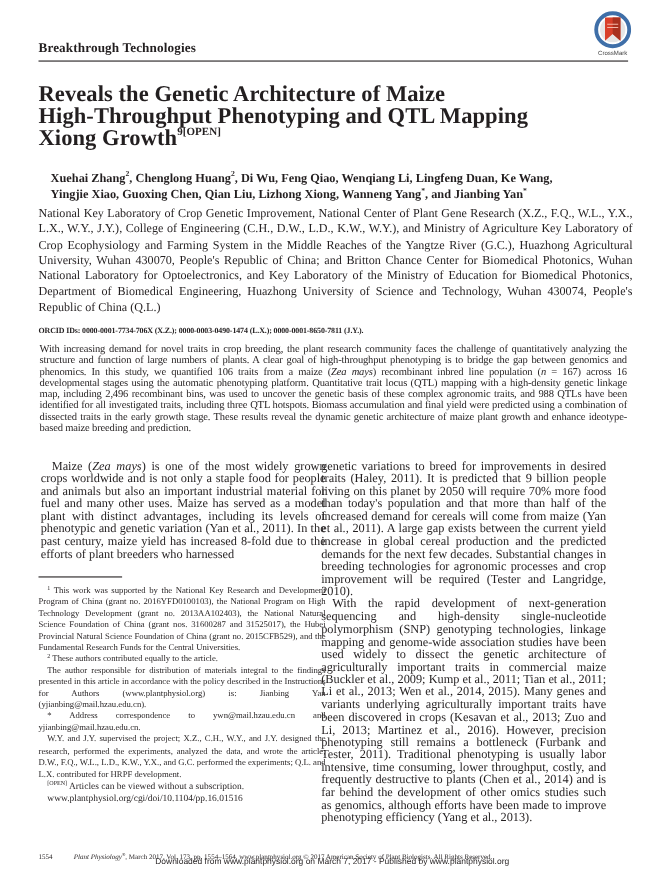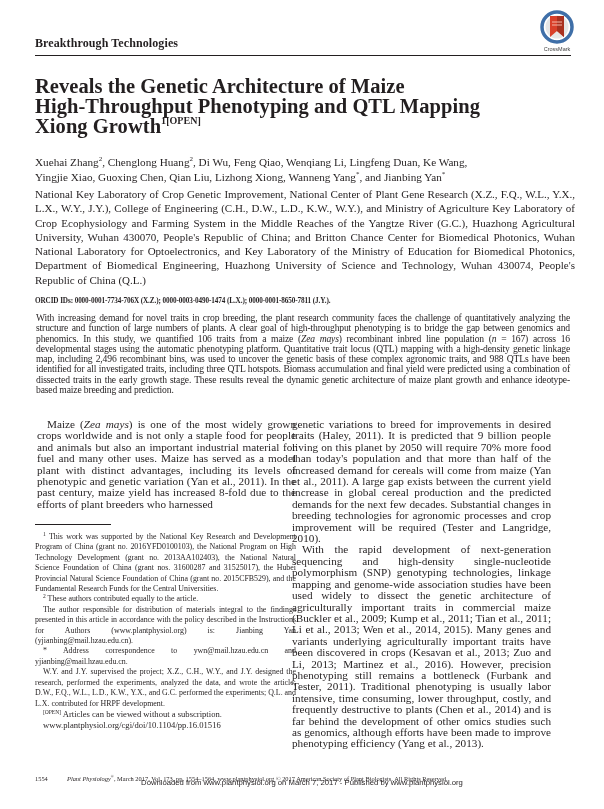--- a/index.html
+++ b/index.html
@@ -4,21 +4,21 @@
 <style>
   html, body { margin: 0; padding: 0; background: #ffffff; }
   body { width: 604px; height: 809px; position: relative; overflow: hidden; color: #231f20; font-family: "Liberation Serif", "DejaVu Serif", serif; }
   .abs { position: absolute; }
   .section-label { left: 35px; top: 36px; font-size: 12px; font-weight: bold; letter-spacing: 0.1px; }
   .header-rule { left: 35px; top: 55px; width: 536px; height: 1px; background: #231f20; }
   .crossmark { left: 540px; top: 10px; width: 34px; height: 44px; }
   .crossmark-text { position: absolute; left: -2px; top: 36px; width: 38px; text-align: center; font-size: 5.5px; color: #444; font-family: "Liberation Sans", sans-serif; }
   .title { left: 35px; top: 76px; width: 500px; font-size: 20.5px; font-weight: bold; line-height: 20px; letter-spacing: 0.05px; }
   .title sup { font-size: 10px; vertical-align: 9px; line-height: 0; }
-  .authors { left: 35px; top: 155px; width: 540px; font-size: 11.2px; font-weight: normal; line-height: 14.5px; }
+  .authors { left: 46px; top: 155px; width: 540px; font-size: 11.2px; font-weight: bold; line-height: 14.5px; }
   .authors sup { font-size: 7px; vertical-align: 5px; line-height: 0; }
   .affil { left: 35px; top: 187px; width: 540px; font-size: 11px; line-height: 14.3px; text-align: justify; }
   .orcid { left: 35px; top: 296px; width: 540px; font-size: 7.2px; font-weight: bold; line-height: 10px; letter-spacing: -0.1px; }
   .abstract { left: 36px; top: 313px; width: 534px; font-size: 9.6px; line-height: 10.3px; text-align: justify; letter-spacing: -0.15px; }
   .col { width: 259px; font-size: 11.2px; line-height: 11.4px; text-align: justify; }
   .col-left { left: 37px; top: 419px; }
   .col-right { left: 292px; top: 419px; }
   .col p { margin: 0; }
   .indent { text-indent: 10px; }
   .fn-rule { left: 35px; top: 524px; width: 76px; height: 1px; background: #231f20; }
@@ -44,21 +44,21 @@
     <path d="M17 6 L24 6 L24 27 L17 21 Z" fill="#a9311f"></path>
     <line x1="12" y1="12" x2="22" y2="12" stroke="#f4b7a8" stroke-width="1"></line>
     <line x1="12" y1="15" x2="22" y2="15" stroke="#f4b7a8" stroke-width="1"></line>
   </svg>
   <div class="crossmark-text">CrossMark</div>
 </div>
 
 <div class="abs title">
   <div>Reveals the Genetic Architecture of Maize</div>
   <div>High-Throughput Phenotyping and QTL Mapping</div>
-  <div><span>Xiong Growth</span><sup>1[OPEN]</sup></div>
+  <div><span>Xiong Growth</span><sup>9[OPEN]</sup></div>
 </div>
 
 <div class="abs authors" id="author-list"><span>Xuehai Zhang</span><sup>2</sup>, <span>Chenglong Huang</span><sup>2</sup>, <span>Di Wu</span>, <span>Feng Qiao</span>, <span>Wenqiang Li</span>, <span>Lingfeng Duan</span>, <span>Ke Wang</span>,<br><span>Yingjie Xiao</span>, <span>Guoxing Chen</span>, <span>Qian Liu</span>, <span>Lizhong Xiong</span>, <span>Wanneng Yang</span><sup>*</sup>, and <span>Jianbing Yan</span><sup>*</sup></div>
 
 <div class="abs affil">National Key Laboratory of Crop Genetic Improvement, National Center of Plant Gene Research (X.Z., F.Q., W.L., Y.X., L.X., W.Y., J.Y.), College of Engineering (C.H., D.W., L.D., K.W., W.Y.), and Ministry of Agriculture Key Laboratory of Crop Ecophysiology and Farming System in the Middle Reaches of the Yangtze River (G.C.), Huazhong Agricultural University, Wuhan 430070, People's Republic of China; and Britton Chance Center for Biomedical Photonics, Wuhan National Laboratory for Optoelectronics, and Key Laboratory of the Ministry of Education for Biomedical Photonics, Department of Biomedical Engineering, Huazhong University of Science and Technology, Wuhan 430074, People's Republic of China (Q.L.)</div>
 
 <div class="abs orcid">ORCID IDs: 0000-0001-7734-706X (X.Z.); 0000-0003-0490-1474 (L.X.); 0000-0001-8650-7811 (J.Y.).</div>
 
 <div class="abs abstract"><span>With increasing demand for novel traits in crop breeding, the plant research community faces the challenge of quantitatively analyzing the structure and function of large numbers of plants. A clear goal of high-throughput phenotyping is to bridge the gap between genomics and phenomics. In this study, we quantified 106 traits from a maize (</span><i>Zea mays</i><span>) recombinant inbred line population (</span><i>n</i><span> = 167) across 16 developmental stages using the automatic phenotyping platform. Quantitative trait locus (QTL) mapping with a high-density genetic linkage map, including 2,496 recombinant bins, was used to uncover the genetic basis of these complex agronomic traits, and 988 QTLs have been identified for all investigated traits, including three QTL hotspots. Biomass accumulation and final yield were predicted using a combination of dissected traits in the early growth stage. These results reveal the dynamic genetic architecture of maize plant growth and enhance ideotype-based maize breeding and prediction.</span></div>
 

